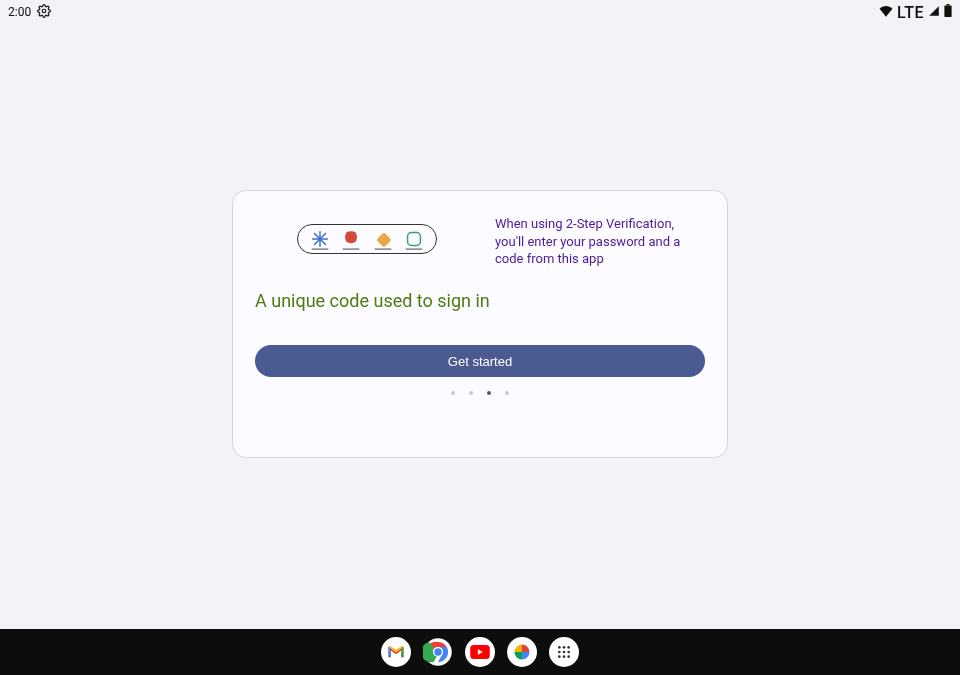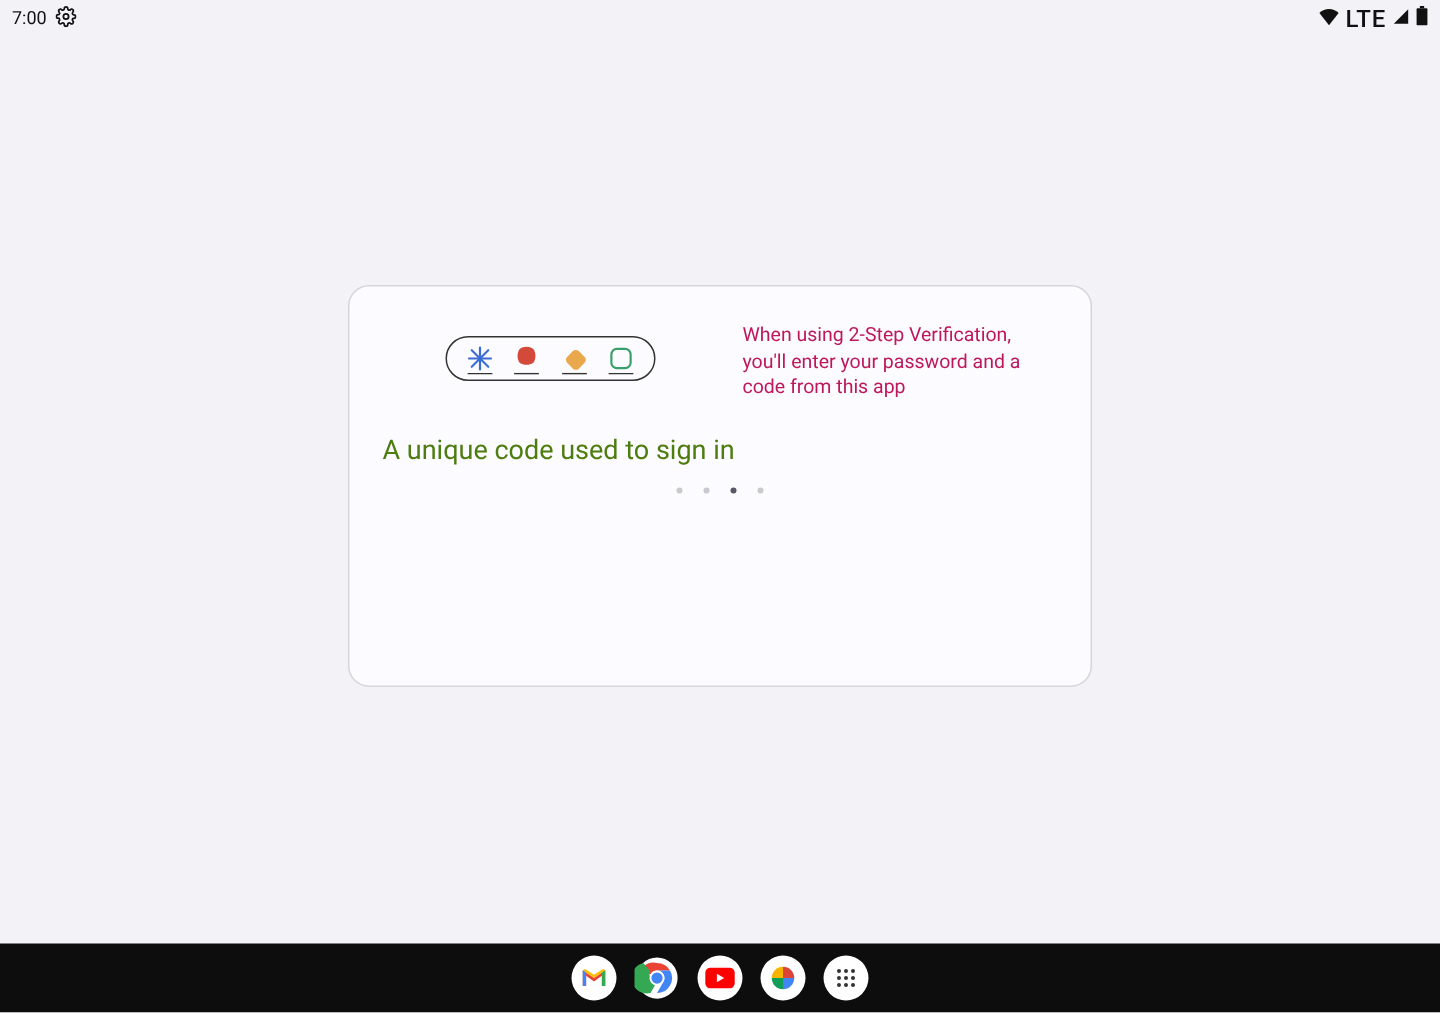--- a/index.html
+++ b/index.html
@@ -26,21 +26,21 @@
   .illus-wrap { width: 210px; display:flex; align-items:center; }
   .pill {
     width: 140px; height: 30px;
     border: 1px solid #333;
     border-radius: 15px;
     display: flex; align-items: center; justify-content: space-around;
     padding: 0 6px;
     margin-left: 42px;
   }
   .pill svg { display: block; }
-  .desc { flex: 1; font-size: 13px; line-height: 1.35; color: #be185d; padding-top: 4px; }
+  .desc { flex: 1; font-size: 13px; line-height: 1.35; color: #4c1d95; padding-top: 4px; }
 
   .headline { font-size: 18px; font-weight: 400; color: #4d7c0f; line-height: 1.2; margin-top: 22px; max-width: 260px; }
 
   .cta {
     margin-top: 34px;
     width: 100%; height: 32px;
     background: #4c5a92;
     color: #fff;
     border: none; border-radius: 16px;
     font-size: 13px; font-weight: 500;
@@ -61,21 +61,21 @@
     width: 30px; height: 30px; border-radius: 50%;
     background: #fff; display: flex; align-items: center; justify-content: center;
     cursor: pointer;
   }
 </style>
 </head>
 <body>
 
 <div class="status-bar">
   <div class="status-left">
-    <span>7:00</span>
+    <span>2:00</span>
     <span>
       <svg width="14" height="14" viewBox="0 0 24 24" fill="none" stroke="#111" stroke-width="2">
         <circle cx="12" cy="12" r="3"></circle>
         <path d="M19.4 15a1.7 1.7 0 0 0 .34 1.87l.06.06a2 2 0 1 1-2.83 2.83l-.06-.06a1.7 1.7 0 0 0-1.87-.34 1.7 1.7 0 0 0-1.03 1.56V21a2 2 0 0 1-4 0v-.09A1.7 1.7 0 0 0 9 19.4a1.7 1.7 0 0 0-1.87.34l-.06.06a2 2 0 1 1-2.83-2.83l.06-.06A1.7 1.7 0 0 0 4.6 15a1.7 1.7 0 0 0-1.56-1.03H3a2 2 0 0 1 0-4h.09A1.7 1.7 0 0 0 4.6 9a1.7 1.7 0 0 0-.34-1.87l-.06-.06a2 2 0 1 1 2.83-2.83l.06.06A1.7 1.7 0 0 0 9 4.6a1.7 1.7 0 0 0 1.03-1.56V3a2 2 0 0 1 4 0v.09c0 .69.41 1.31 1.03 1.56a1.7 1.7 0 0 0 1.87-.34l.06-.06a2 2 0 1 1 2.83 2.83l-.06.06A1.7 1.7 0 0 0 19.4 9c.25.62.87 1.03 1.56 1.03H21a2 2 0 0 1 0 4h-.09a1.7 1.7 0 0 0-1.56 1.03z"></path>
       </svg>
     </span>
   </div>
   <div class="status-right">
     <span>
       <svg width="14" height="12" viewBox="0 0 24 20">
@@ -130,20 +130,21 @@
             <line x1="3" y1="23" x2="21" y2="23" stroke="#333" stroke-width="1"></line>
           </svg>
         </span>
       </div>
     </div>
     <div class="desc">When using 2-Step Verification, you'll enter your password and a code from this app</div>
   </div>
 
   <div class="headline">A unique code used to sign in</div>
 
+  <button class="cta">Get started</button>
 
   <div class="dots">
     <div class="dot"></div>
     <div class="dot"></div>
     <div class="dot active"></div>
     <div class="dot"></div>
   </div>
 </div>
 
 <div class="taskbar">

